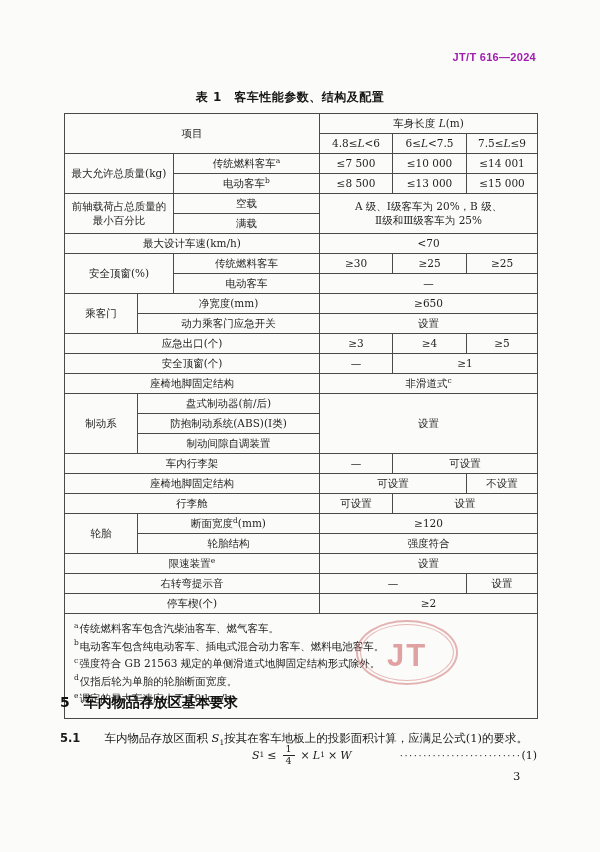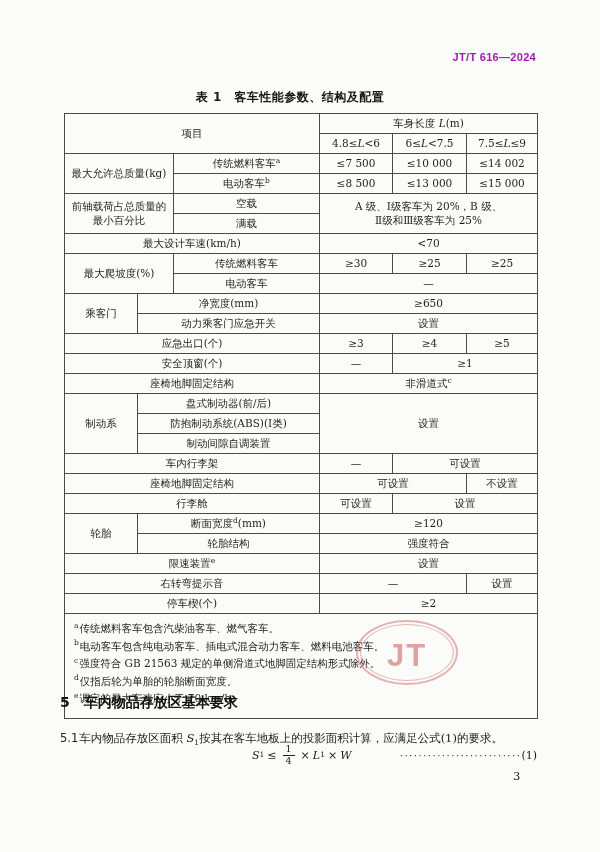--- a/index.html
+++ b/index.html
@@ -60,21 +60,21 @@
     font-weight:bold;font-size:14px;color:#111;
   }
   .section-heading .sec-num{margin-right:14px;}
 
   .clause{
     position:absolute;top:730px;left:60px;width:482px;
     font-size:11.5px;line-height:1.4;color:#1b1b1b;
   }
   .clause .clause-num{
     font-family:"DejaVu Sans","Liberation Sans",sans-serif;
-    font-weight:normal;margin-right:1px;
+    font-weight:bold;margin-right:24px;
   }
 
   .formula-row{
     position:absolute;top:744px;left:64px;width:473px;
     display:flex;align-items:center;font-size:11px;color:#1b1b1b;
   }
   .f-expr{margin-left:188px;display:inline-flex;align-items:center;}
   .f-expr .tok{margin:0 3px;}
   .frac{display:inline-flex;flex-direction:column;align-items:center;font-size:9.5px;line-height:1.15;margin:0 3px;}
   .frac .num{border-bottom:1px solid #222;padding:0 3px;}
@@ -112,21 +112,21 @@
         <td><span>4.8≤</span><span class="var">L</span><span>&lt;6</span></td>
         <td><span>6≤</span><span class="var">L</span><span>&lt;7.5</span></td>
         <td><span>7.5≤</span><span class="var">L</span><span>≤9</span></td>
       </tr>
 
       <tr>
         <td colspan="2" rowspan="2">最大允许总质量(kg)</td>
         <td><span>传统燃料客车</span><sup>a</sup></td>
         <td>≤7 500</td>
         <td>≤10 000</td>
-        <td>≤14 002</td>
+        <td>≤14 001</td>
       </tr>
       <tr>
         <td><span>电动客车</span><sup>b</sup></td>
         <td>≤8 500</td>
         <td>≤13 000</td>
         <td>≤15 000</td>
       </tr>
 
       <tr>
         <td colspan="2" rowspan="2">前轴载荷占总质量的最小百分比</td>
@@ -139,21 +139,21 @@
       <tr>
         <td>满载</td>
       </tr>
 
       <tr>
         <td colspan="3">最大设计车速(km/h)</td>
         <td colspan="3">&lt;70</td>
       </tr>
 
       <tr>
-        <td colspan="2" rowspan="2">最大爬坡度(%)</td>
+        <td colspan="2" rowspan="2">安全顶窗(%)</td>
         <td>传统燃料客车</td>
         <td>≥30</td>
         <td>≥25</td>
         <td>≥25</td>
       </tr>
       <tr>
         <td>电动客车</td>
         <td colspan="3">—</td>
       </tr>
 

